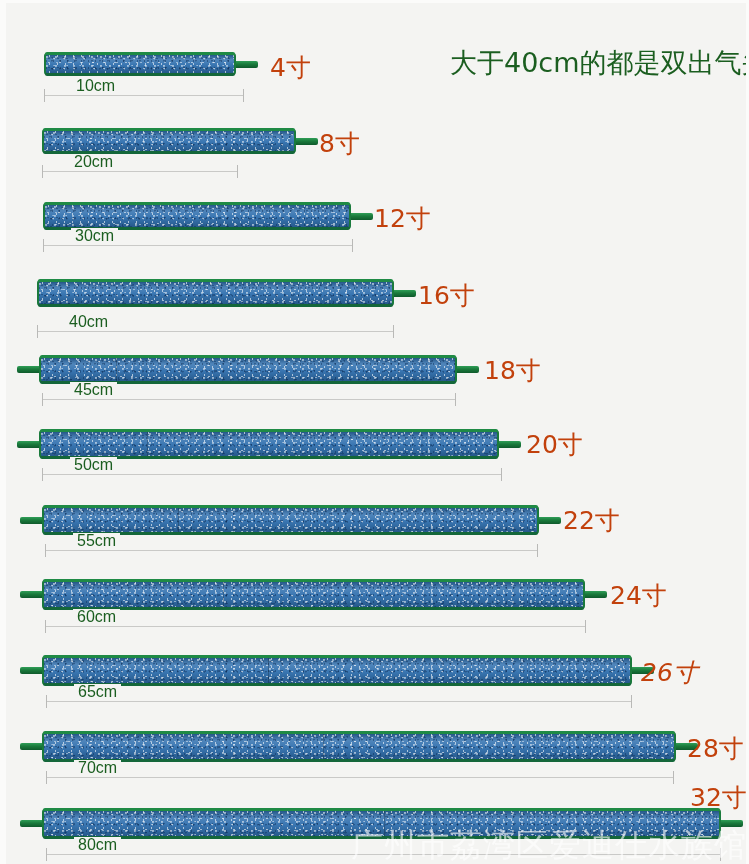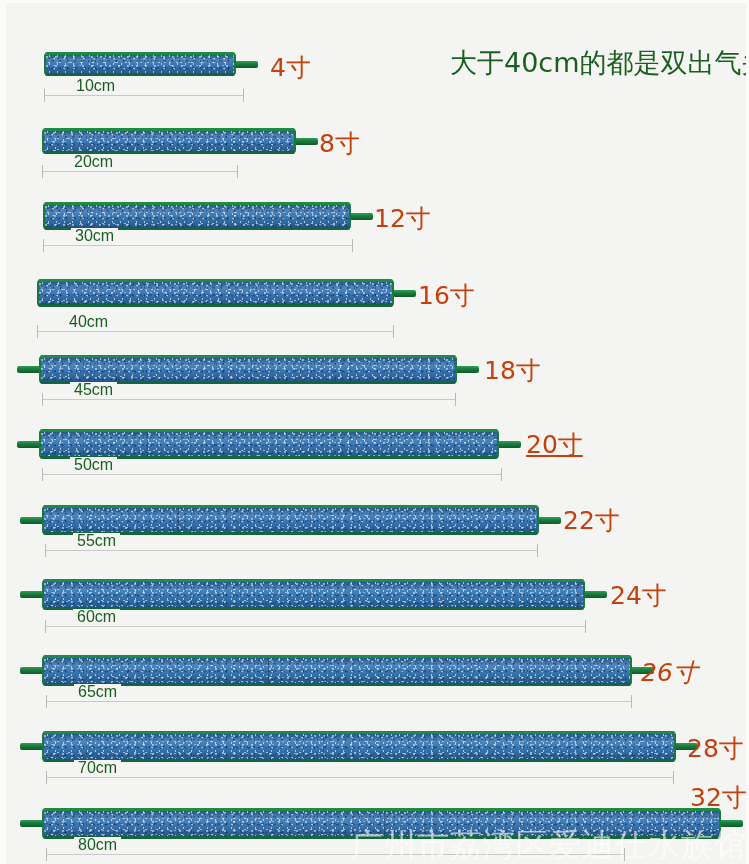--- a/index.html
+++ b/index.html
@@ -230,21 +230,21 @@
           <div class="tick right"></div>
           <div class="dimlabel">45cm</div>
         </div>
       </div>
       <div class="row">
         <div class="nozzle" style="left: 11px; top: 437.5px; width: 24px;"></div>
         <div class="nozzle" style="left: 491px; top: 437.5px; width: 24px;"></div>
         <div class="stone" style="left: 33px; top: 427px; width: 460px; height: 28px;">
           <div class="seam" style="left: 106px;"></div>
         </div>
-        <div class="size-label" style="left: 520px; top: 429px; text-decoration: underline;">20寸</div>
+        <div class="size-label" style="left: 520px; top: 429px;">20寸</div>
         <div class="dim" style="left: 36px; top: 465px; width: 460px;">
           <div class="bar"></div>
           <div class="tick left"></div>
           <div class="tick right"></div>
           <div class="dimlabel">50cm</div>
         </div>
       </div>
       <div class="row">
         <div class="nozzle" style="left: 14px; top: 513.5px; width: 24px;"></div>
         <div class="nozzle" style="left: 531px; top: 513.5px; width: 24px;"></div>
@@ -301,21 +301,21 @@
           <div class="dimlabel">70cm</div>
         </div>
       </div>
       <div class="row">
         <div class="nozzle" style="left: 14px; top: 817px; width: 24px;"></div>
         <div class="nozzle" style="left: 713px; top: 817px; width: 24px;"></div>
         <div class="stone" style="left: 36px; top: 806px; width: 679px; height: 29px;">
           <div class="seam" style="left: 340px;"></div>
         </div>
         <div class="size-label" style="left: 684px; top: 782px;">32寸</div>
-        <div class="dim" style="left: 40px; top: 845px; width: 579px;">
+        <div class="dim" style="left: 40px; top: 845px; width: 675px;">
           <div class="bar"></div>
           <div class="tick left"></div>
           <div class="tick right"></div>
           <div class="dimlabel">80cm</div>
         </div>
       </div>
     </div>
 
   <div id="watermark">广州市荔湾区爱迪仕水族馆</div>
 

